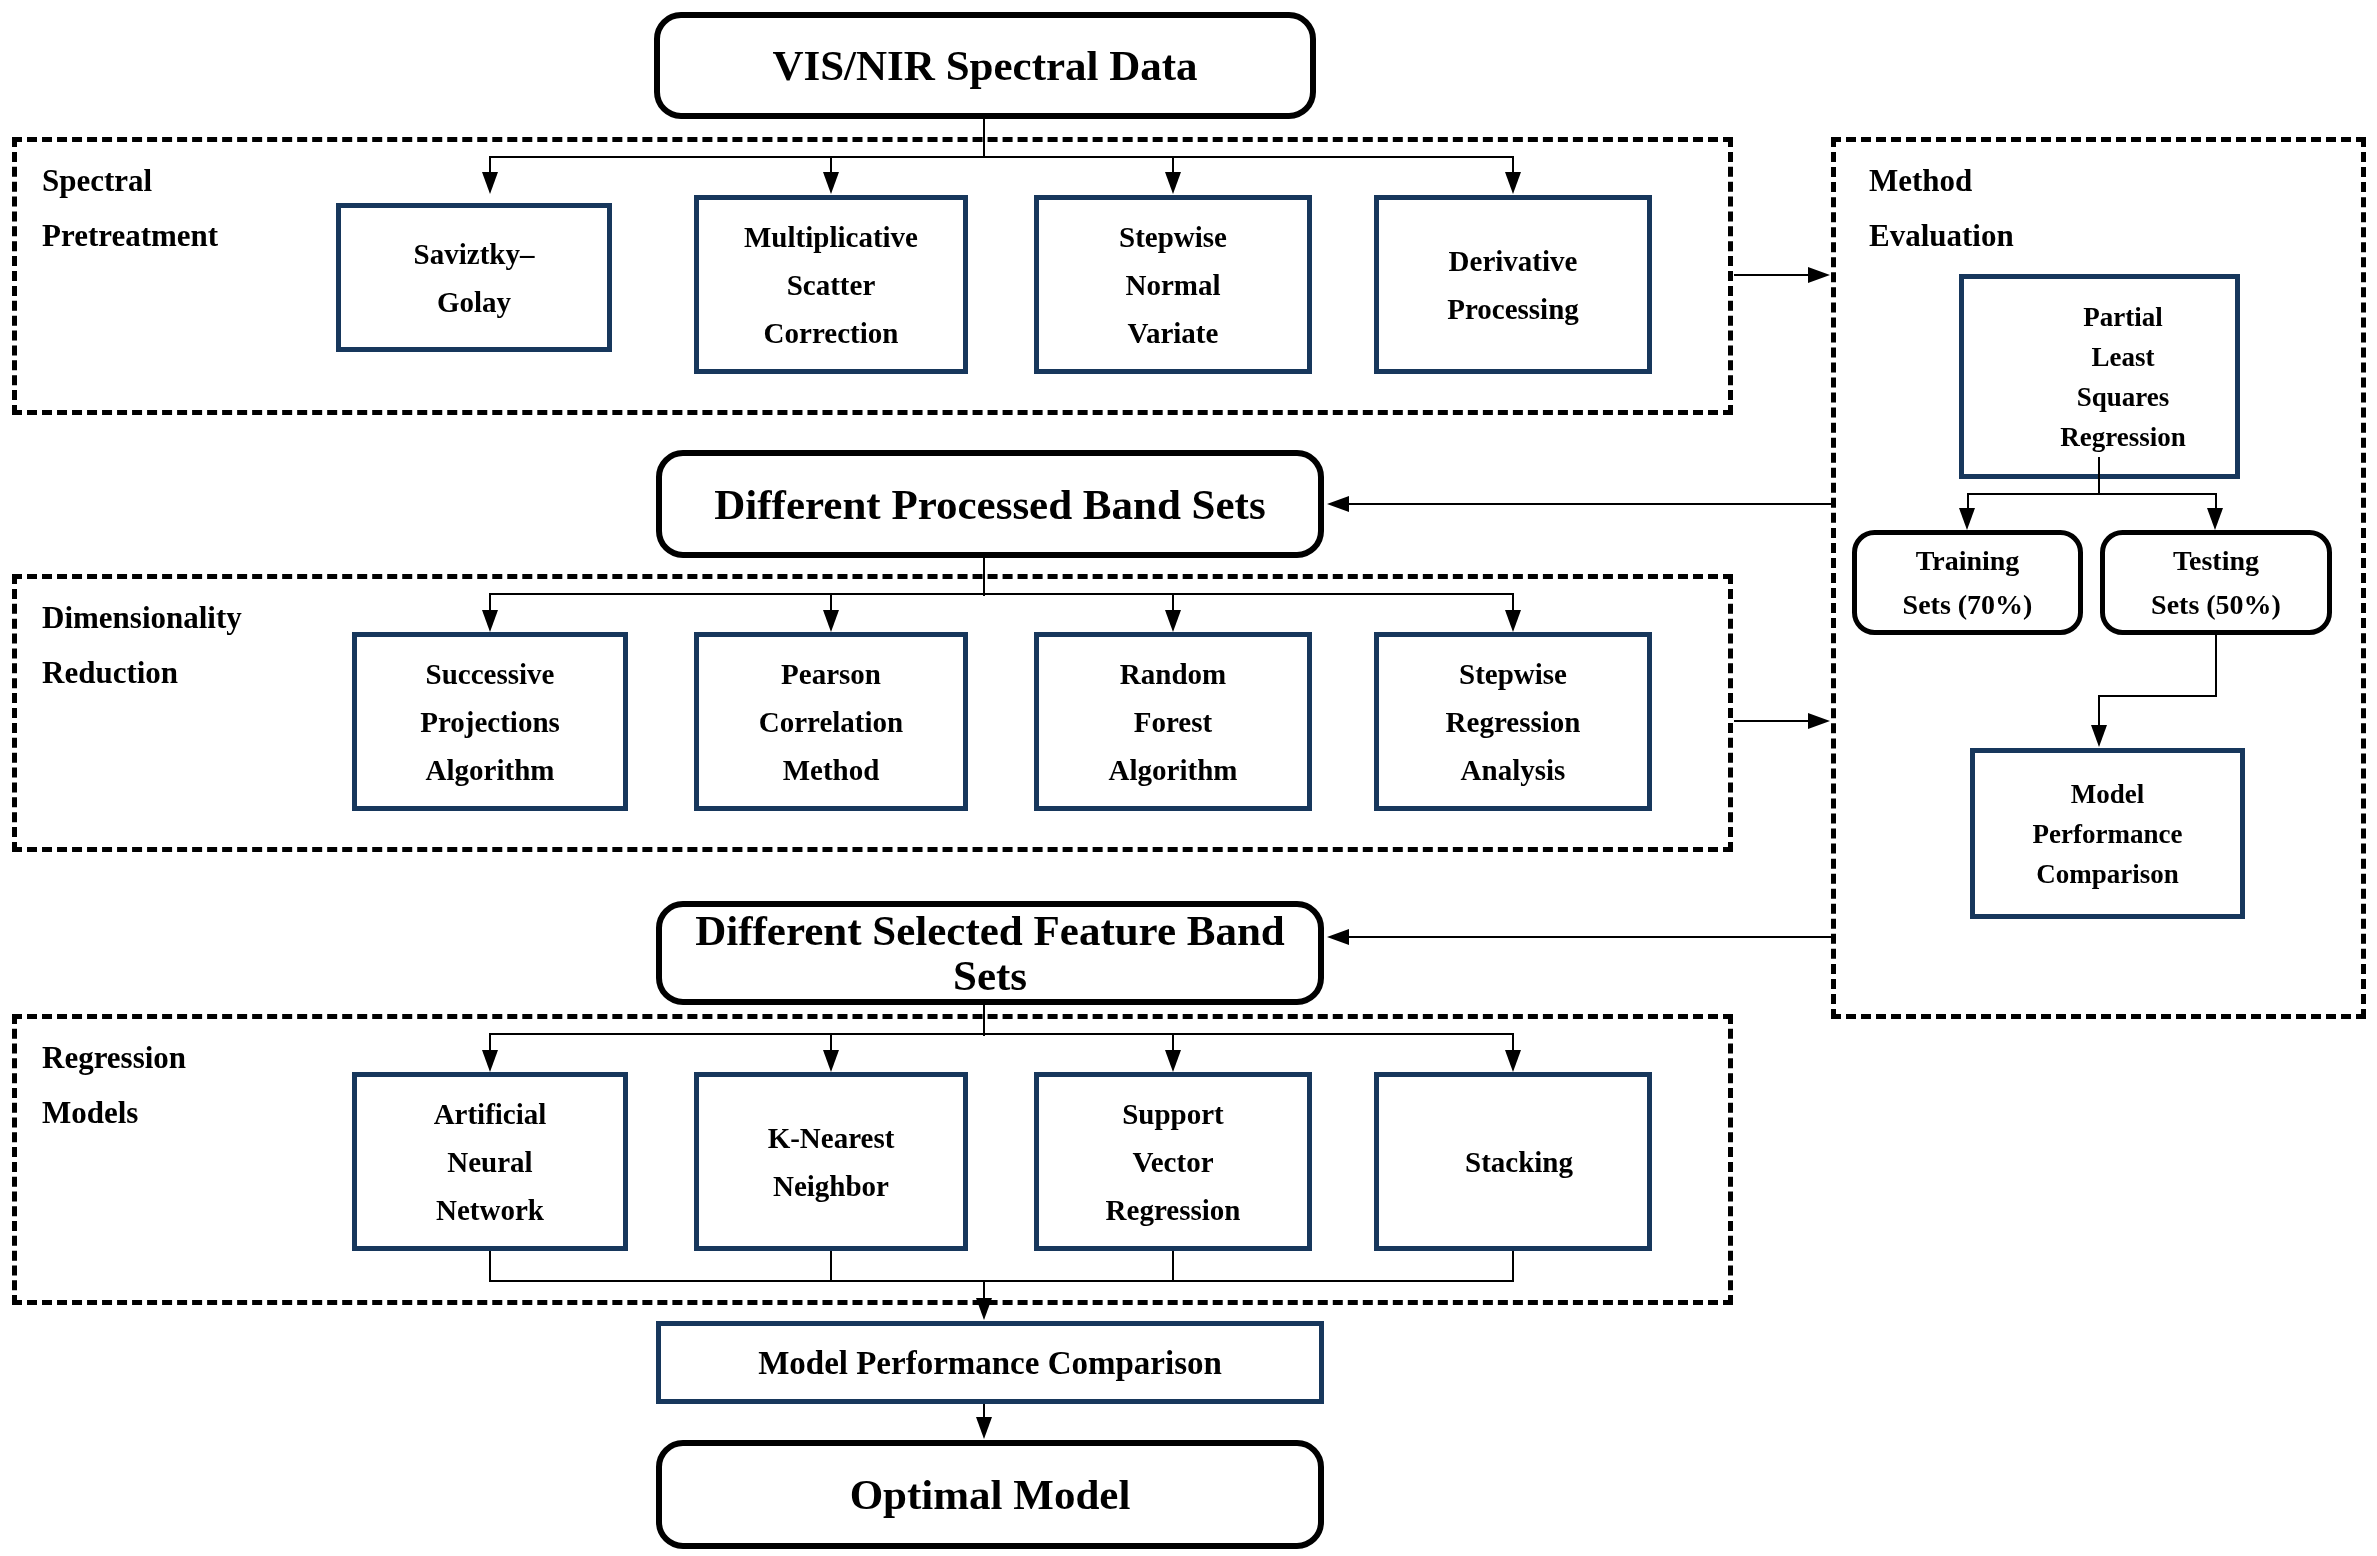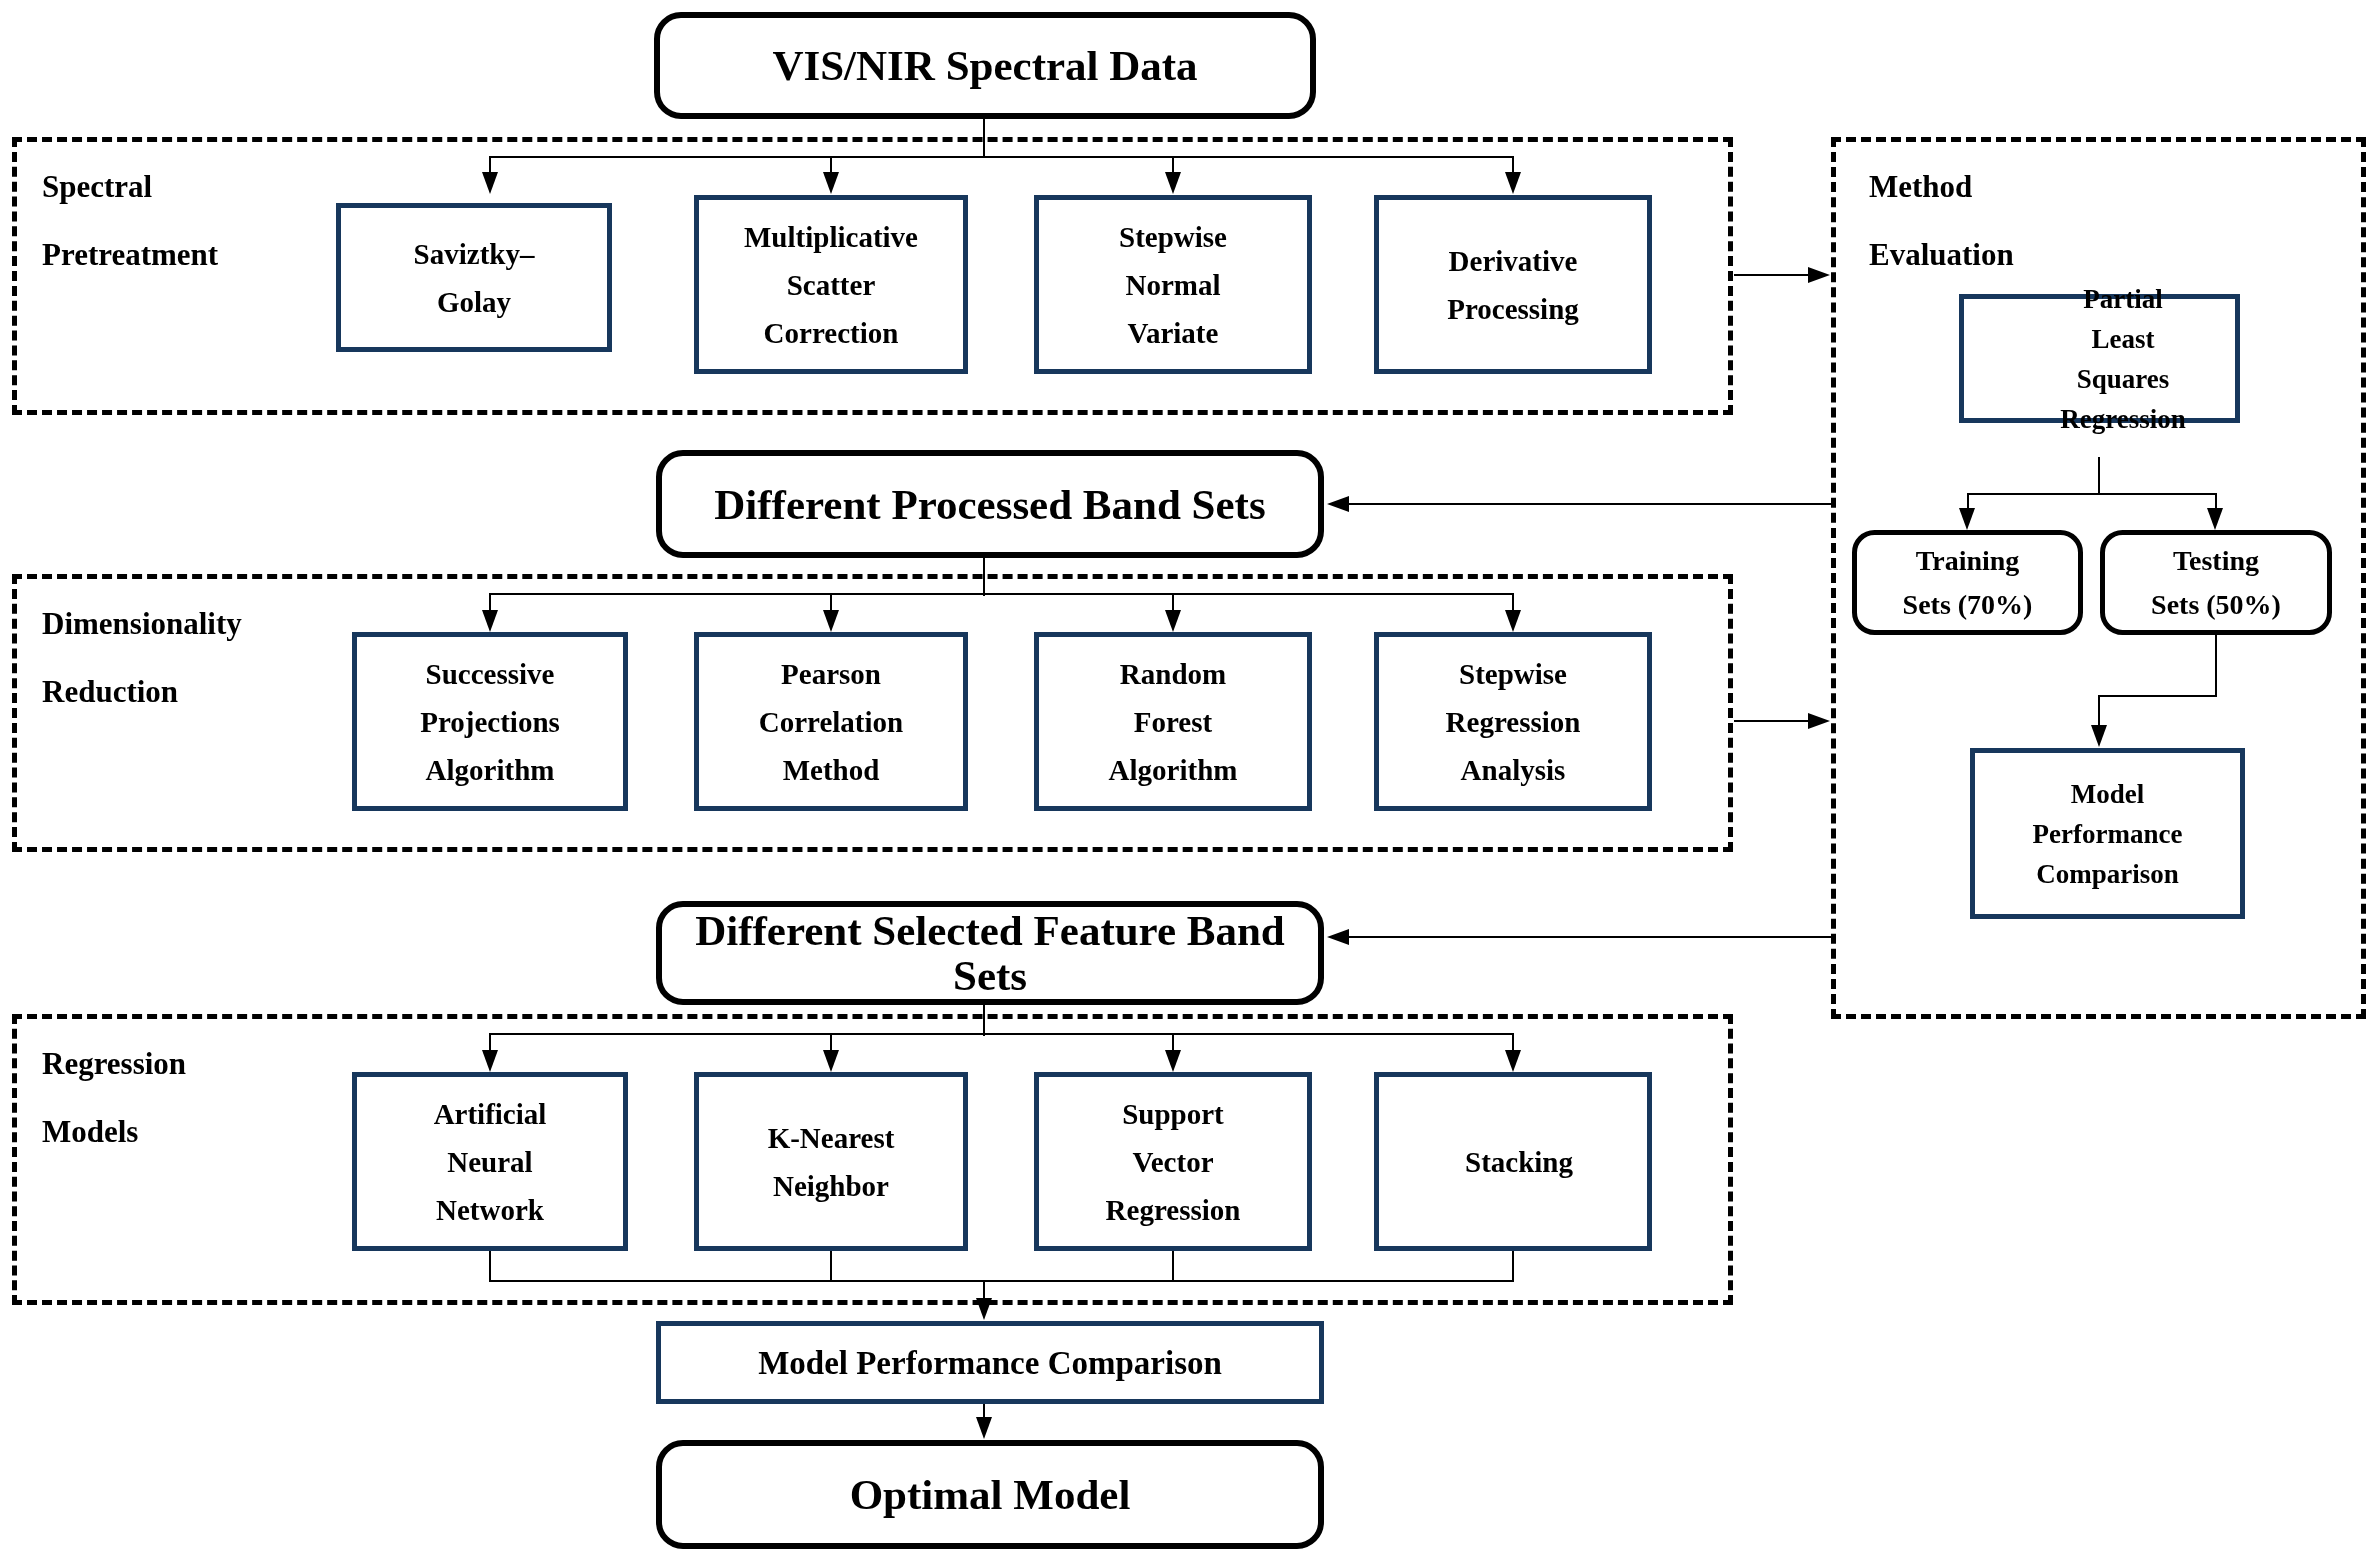--- a/index.html
+++ b/index.html
@@ -6,21 +6,21 @@
   * { box-sizing: border-box; margin:0; padding:0; }
   body { background:#fff; font-family:"Liberation Serif", serif; }
   #canvas {
     position:relative; width:2377px; height:1556px; background:var(--bg);
     font-weight:bold; color:#000;
   }
   .dashed {
     position:absolute; border:5px dashed #000; background:transparent;
   }
   .seclabel {
-    position:absolute; font-size:31px; line-height:68px; white-space:pre-line;
+    position:absolute; font-size:31px; line-height:55px; white-space:pre-line;
   }
   .nbox {
     position:absolute; border:5.6px solid var(--navy); background:#fff;
     display:flex; align-items:center; justify-content:center; text-align:center;
     font-size:29px; line-height:48px; white-space:pre-line;
   }
   .nbox.small { font-size:27px; line-height:40px; }
   .nbox.wide { font-size:33px; }
   .rbox {
     position:absolute; border:6.2px solid #000; border-radius:27px; background:#fff;
@@ -93,21 +93,21 @@
 Vector
 Regression</div>
   <div class="nbox" style="left:1374px; top:1072px; width:278px; height:179px;padding-left:12px;">Stacking</div>
 
   <div class="nbox wide" style="left:656px; top:1321px; width:668px; height:83px;">Model Performance Comparison</div>
   <div class="rbox" style="left:656px; top:1440px; width:668px; height:109px;">Optimal Model</div>
 
   <div class="dashed" style="left:1831px; top:137px; width:535px; height:882px;"></div>
   <div class="seclabel" style="left:1869px; top:153px;">Method
 Evaluation</div>
-  <div class="nbox small" style="left:1959px; top:294px; width:281px; height:129px;padding-left:47px;">Partial
+  <div class="nbox small" style="left:1959px; top:274px; width:281px; height:205px;padding-left:47px;">Partial
 Least
 Squares
 Regression</div>
   <div class="rbox small" style="left:1852px; top:530px; width:231px; height:105px;">Training
 Sets (70%)</div>
   <div class="rbox small" style="left:2100px; top:530px; width:232px; height:105px;">Testing
 Sets (50%)</div>
   <div class="nbox small" style="left:1970px; top:748px; width:275px; height:171px;">Model
 Performance
 Comparison</div>

